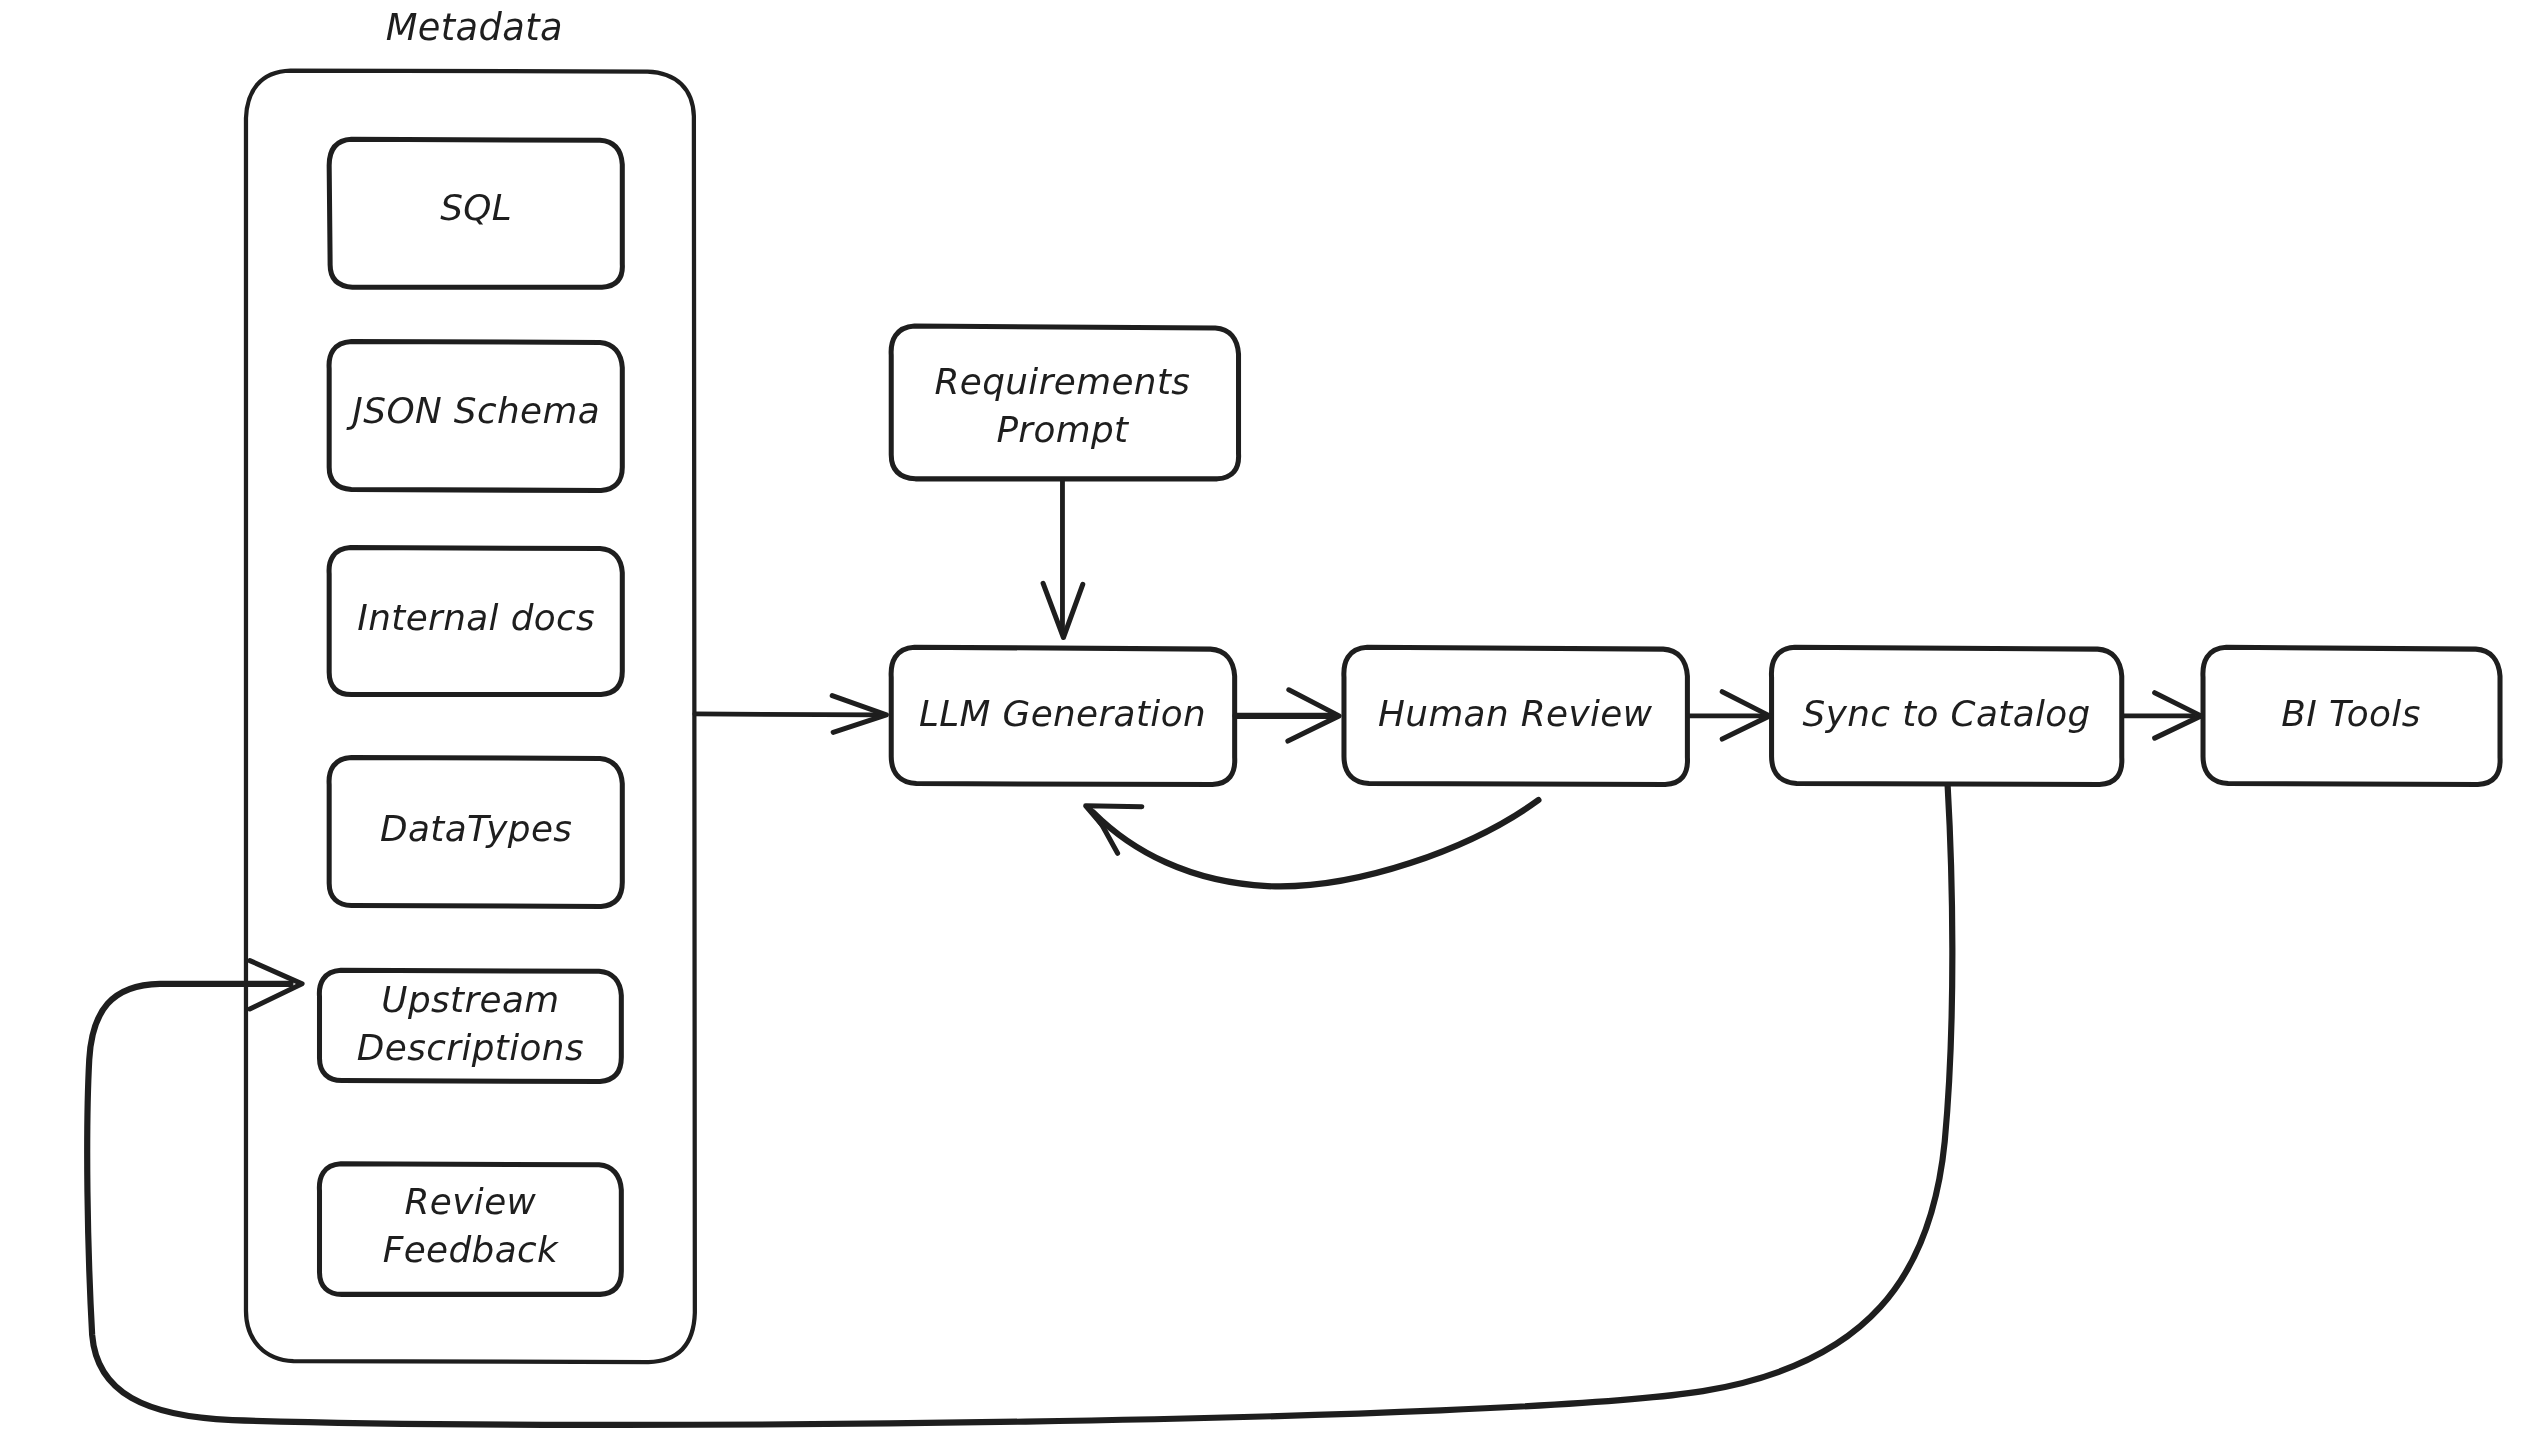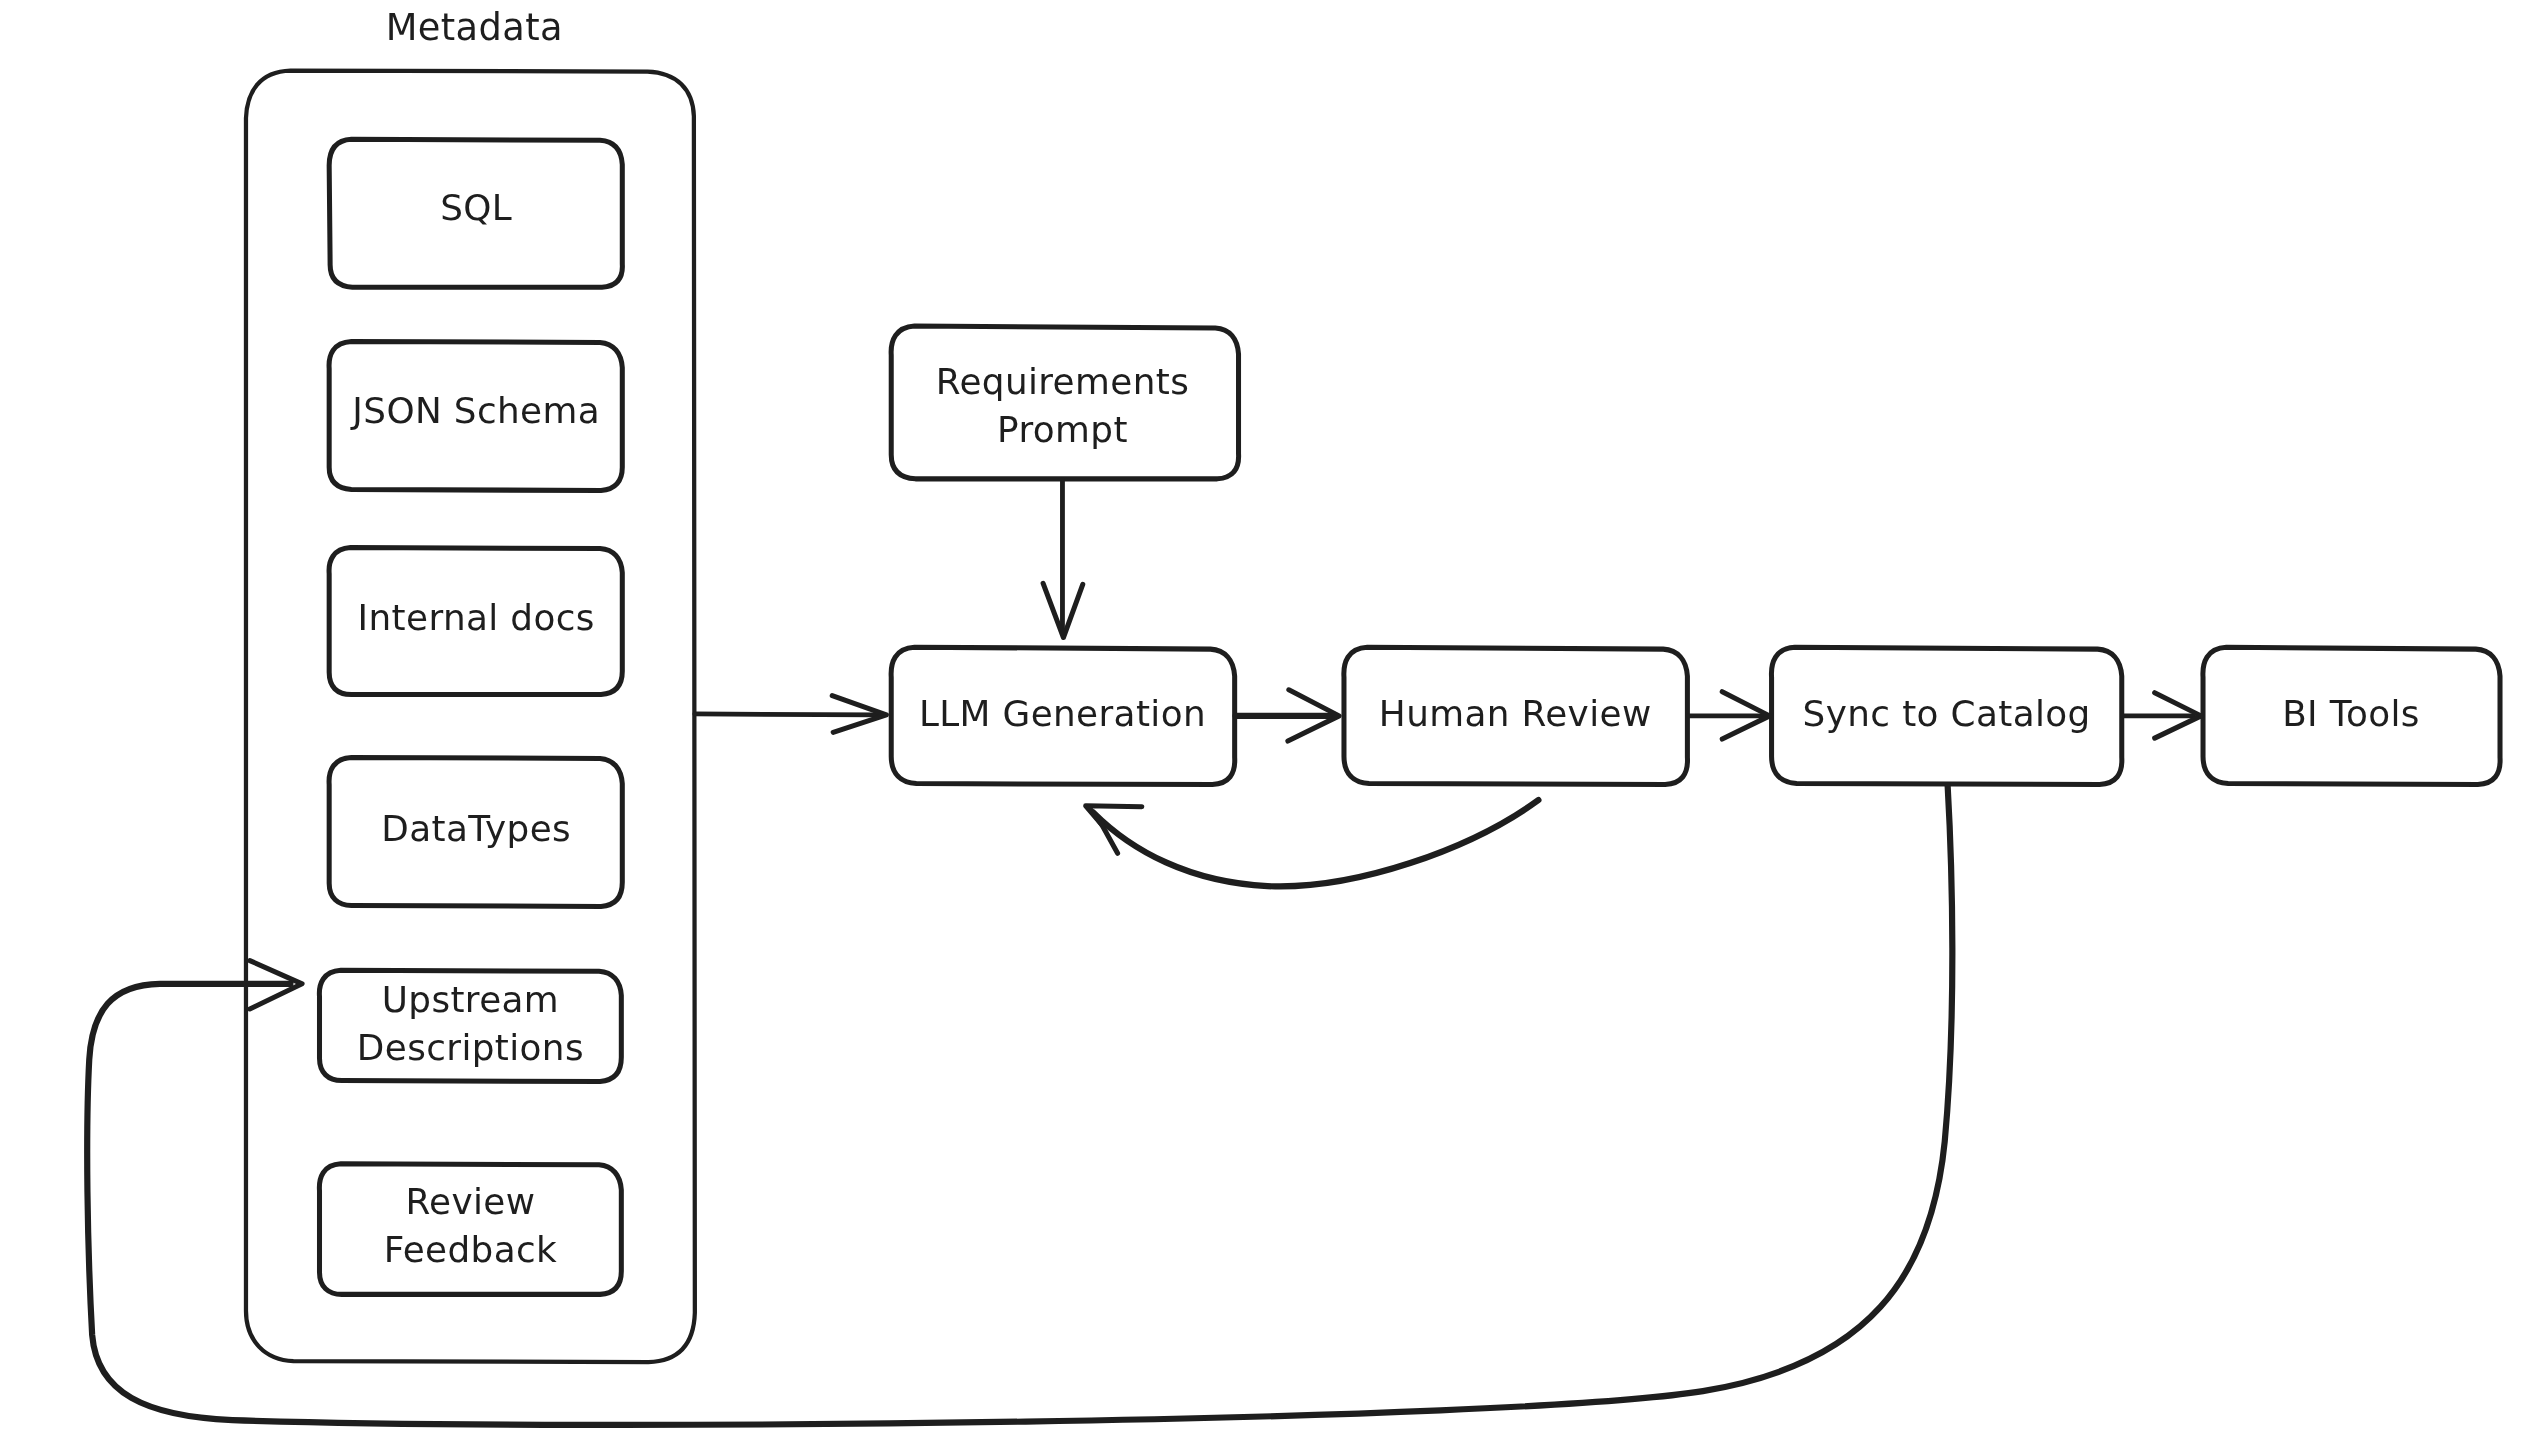--- a/index.html
+++ b/index.html
@@ -12,20 +12,21 @@
     width: 2538px;
     height: 1454px;
     overflow: hidden;
     font-family: "DejaVu Sans", sans-serif;
   }
   #diagram-root {
     position: relative;
     width: 2538px;
     height: 1454px;
     background: #ffffff;
+    font-style: italic;
   }
   svg#scene {
     position: absolute;
     top: 0;
     left: 0;
     width: 2538px;
     height: 1454px;
     display: block;
   }
   .node-shape {

